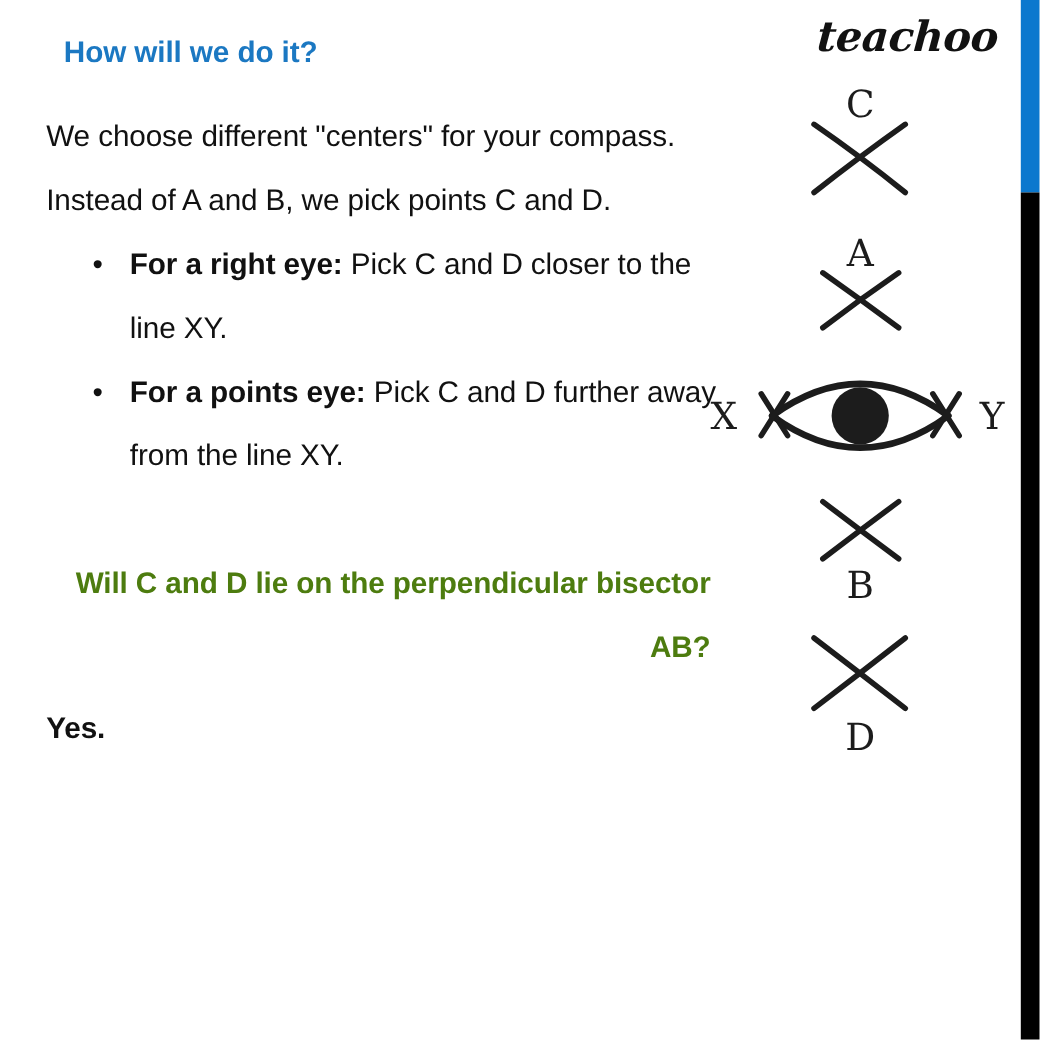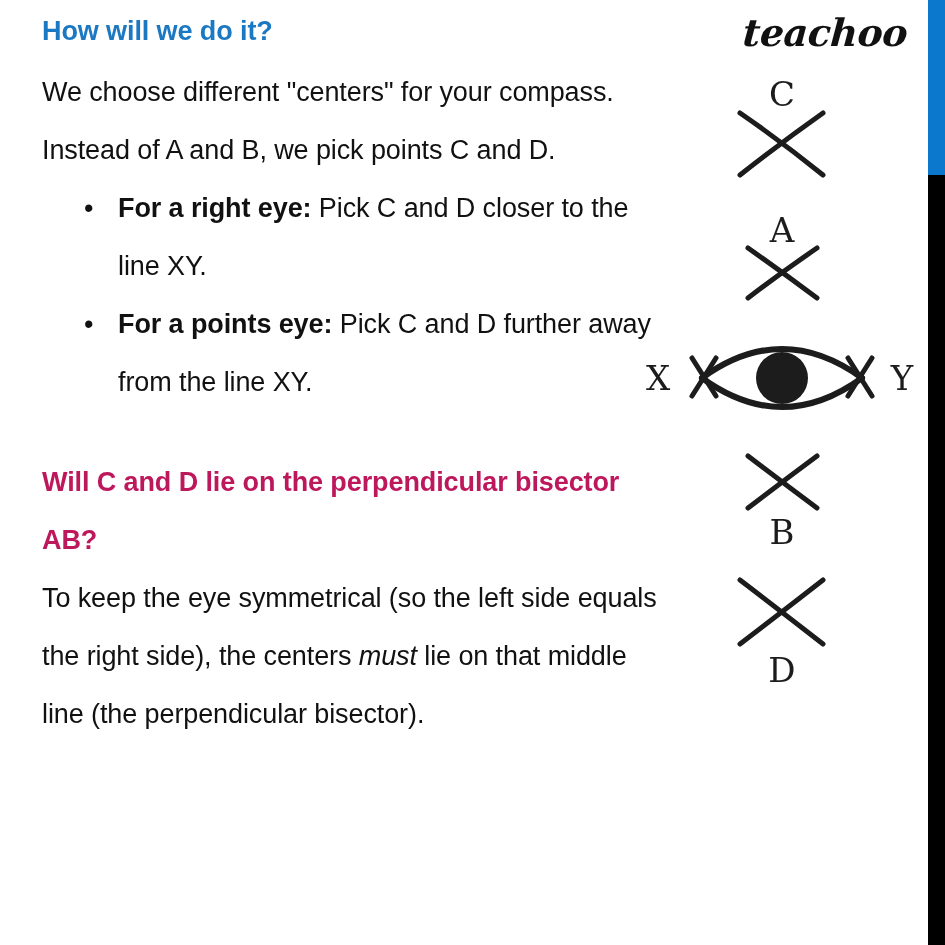--- a/index.html
+++ b/index.html
@@ -52,21 +52,21 @@
     left: 42px;
     top: 18px;
     width: 620px;
   }
 
   .heading {
     color: #1B78C2;
     font-weight: 700;
     font-size: 27px;
     line-height: 1.00;
-    margin: 0;
+    margin: 16px;
     letter-spacing: -0.1px;
   }
   .heading.q2 {
     line-height: 2.15;
   }
 
   .para {
     color: #111111;
     font-size: 27px;
     line-height: 2.15;
@@ -133,24 +133,24 @@
       <li class="bullet-item" style="color: rgb(17, 17, 17);">
         <span class="bullet-dot" style="color: rgb(17, 17, 17);">•</span><span class="b">For a right eye:</span><span> Pick C and D closer to the line XY.</span>
       </li>
       <li class="bullet-item" style="color: rgb(17, 17, 17);">
         <span class="bullet-dot" style="color: rgb(17, 17, 17);">•</span><span class="b">For a points eye:</span><span> Pick C and D further away from the line XY.</span>
       </li>
     </ul>
 
     <div class="spacer-md"></div>
 
-    <p class="heading q2" style="color: #be185d;">Will C and D lie on the perpendicular bisector AB?</p>
-
-
-    <p class="para" style="color: rgb(17, 17, 17);"><span>To keep the eye symmetrical (so the left side equals the right side), the centers </span><span class="i">must</span><span> lie on that middle line (the perpendicular bisector).</span></p>
+    <p class="heading q2" style="color: #4d7c0f; text-align: right;">Will C and D lie on the perpendicular bisector AB?</p>
+
+    <p class="para b" style="color: rgb(17, 17, 17);">Yes.</p>
+
 
   </div>
 
   <div class="figure">
     <svg width="300" height="640" viewBox="0 0 300 640" xmlns="http://www.w3.org/2000/svg">
 
       <g fill="none" stroke="#1c1c1c" stroke-width="5" stroke-linecap="round">
         <path d="M 110 43 Q 152 72 193 105"></path>
         <path d="M 193 43 Q 152 72 110 105"></path>
       </g>

